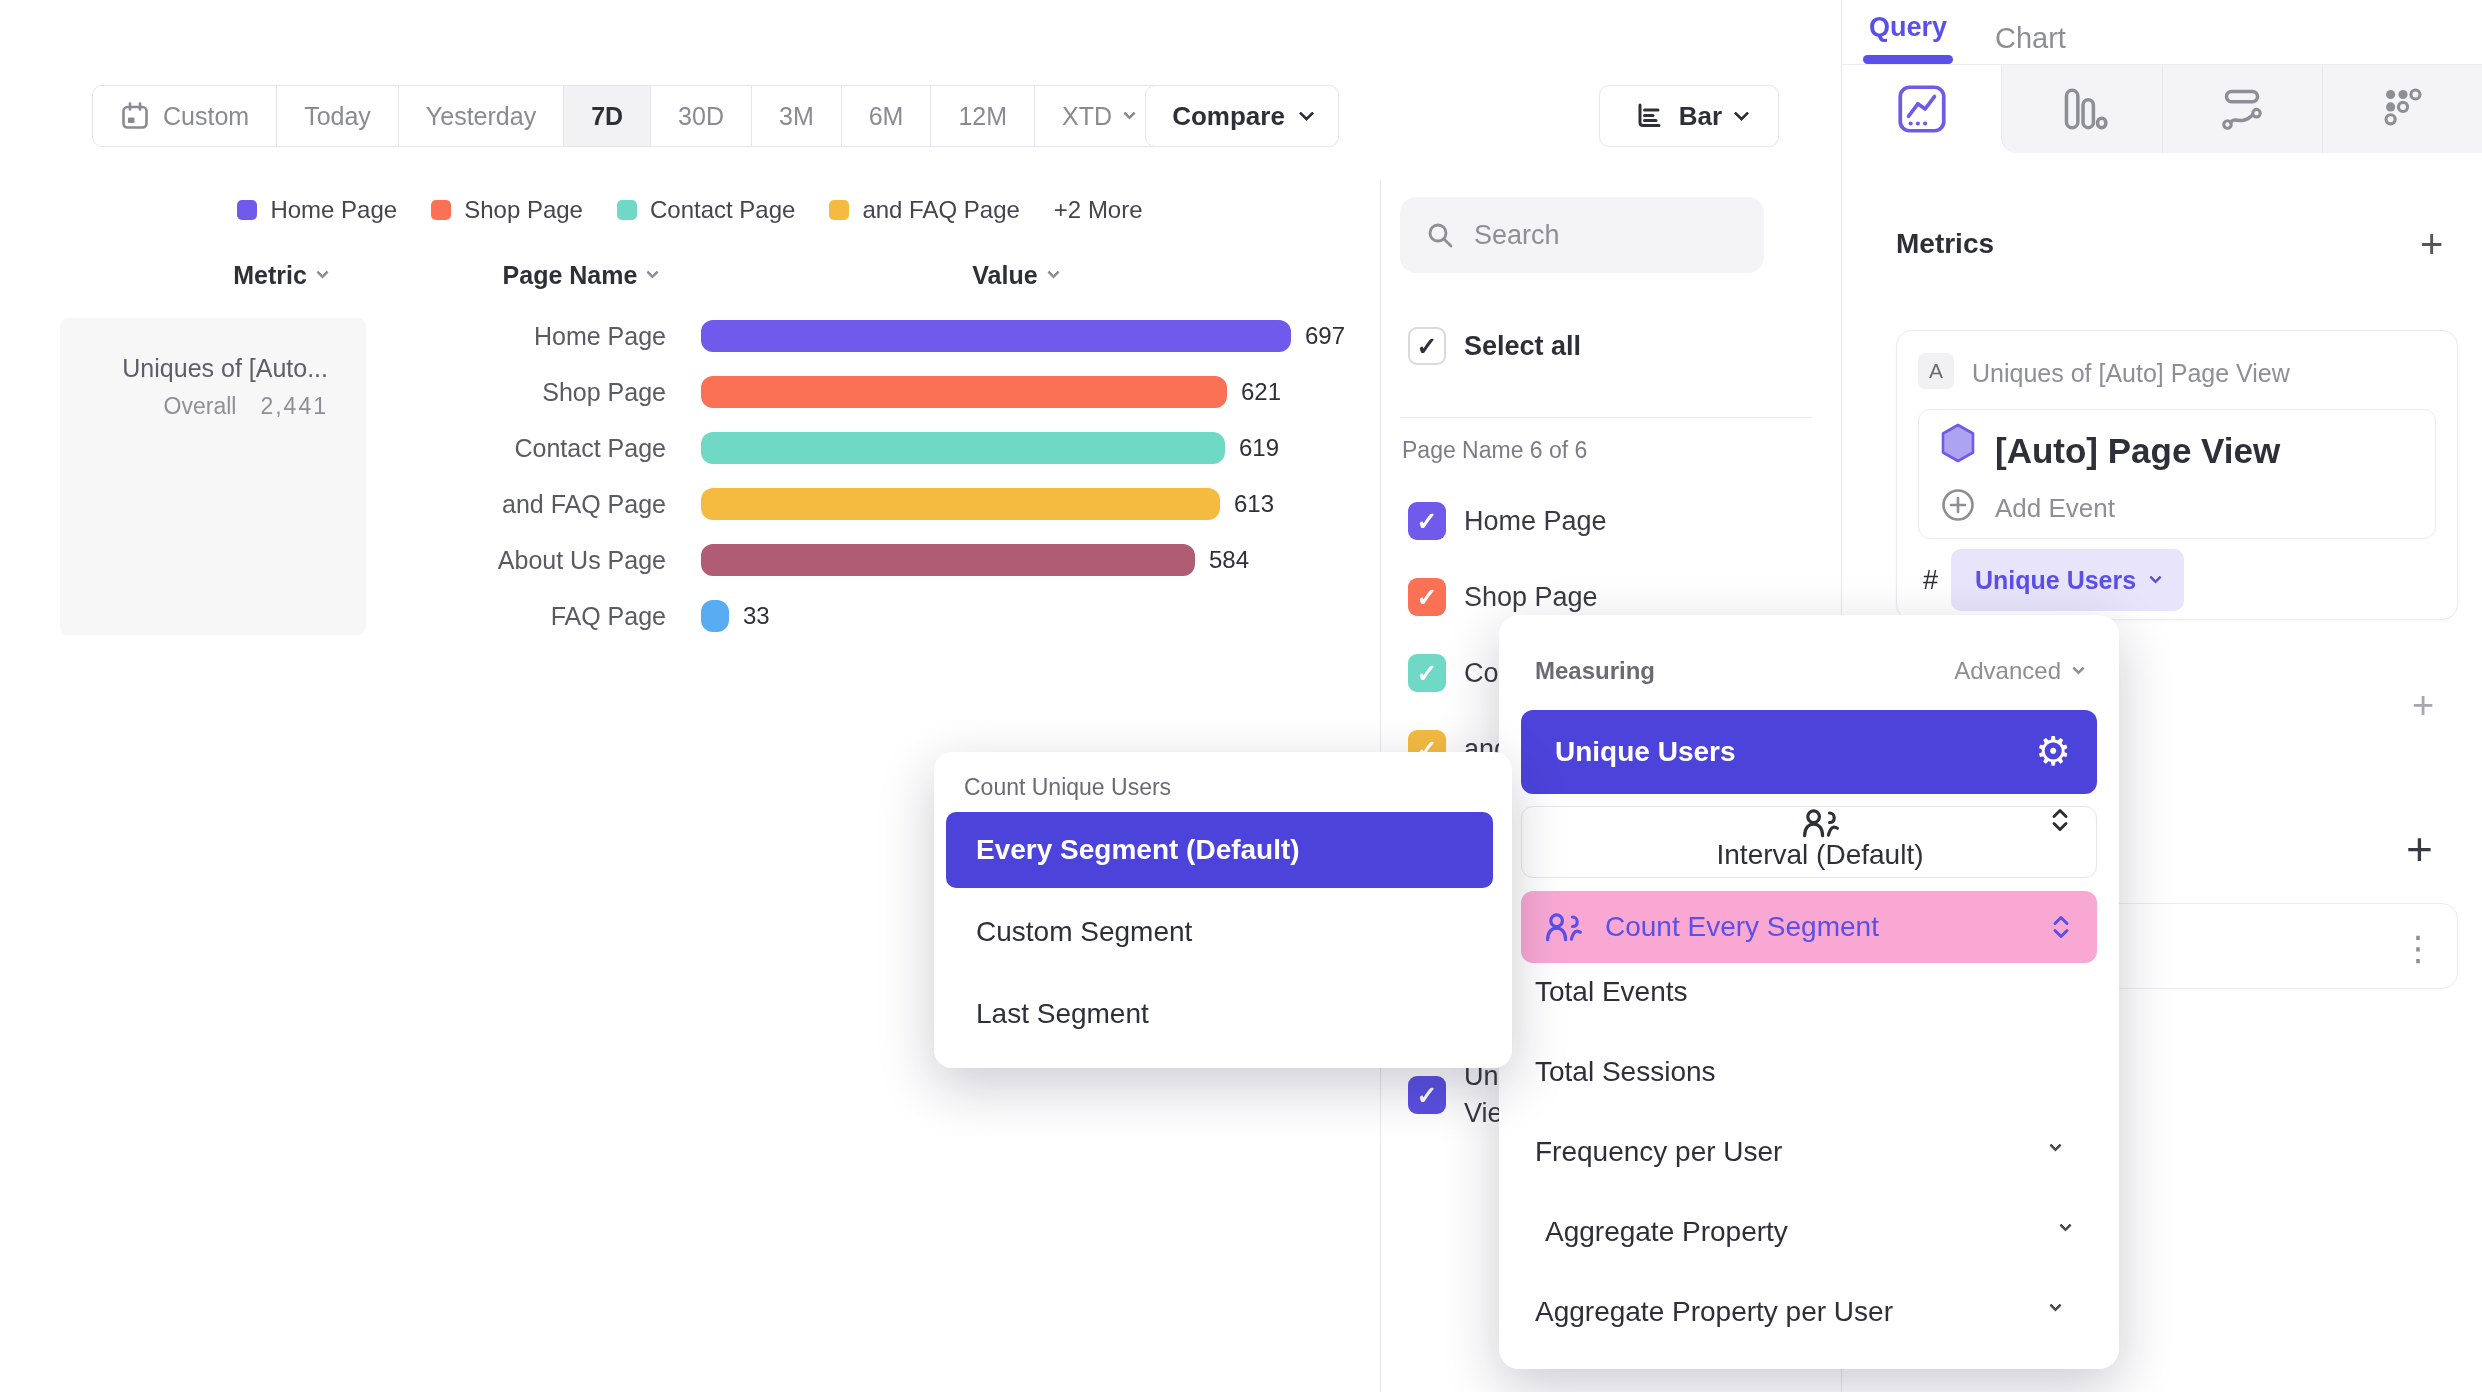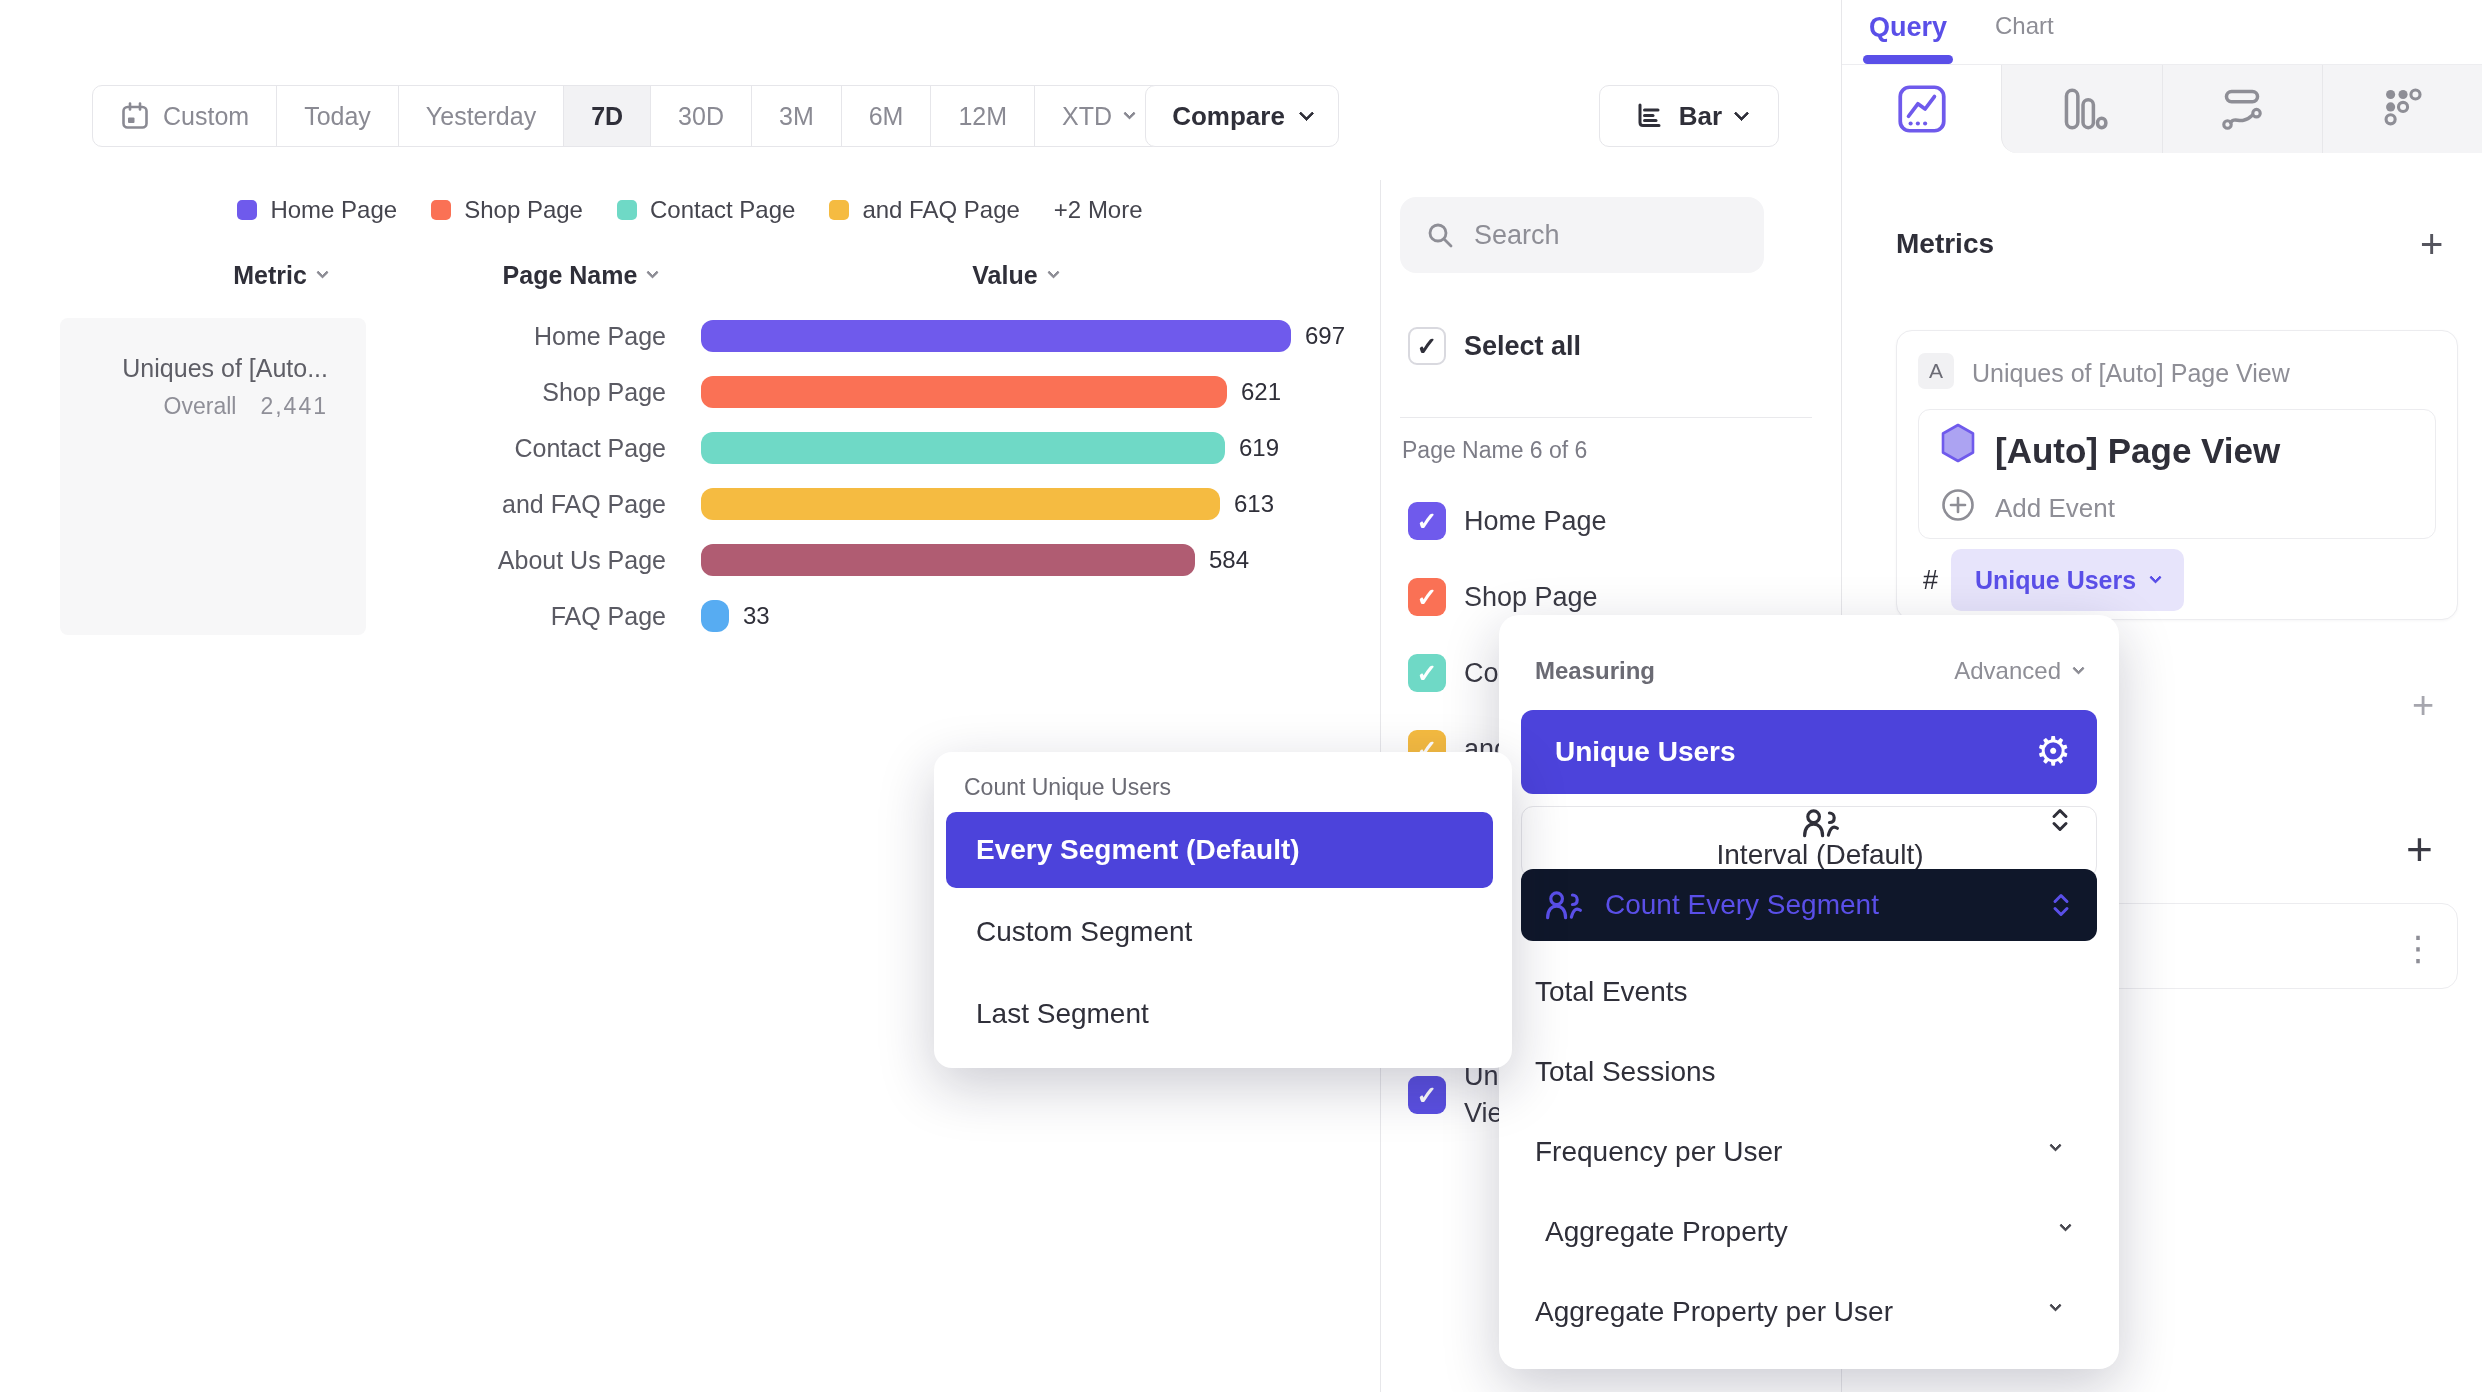--- a/index.html
+++ b/index.html
@@ -54,21 +54,21 @@
   .cb { position:absolute; left:1408px; width:38px; height:38px; border-radius:9px; display:flex; align-items:center; justify-content:center;
         font-size:25px; font-weight:700; color:#fff; }
   .cb.plain { background:#fff; border:2px solid #D9D9DF; color:#30303A; }
   .sb-label { position:absolute; left:1464px; font-size:27px; color:#3A3A44; line-height:38px; white-space:nowrap; }
   .sb-divider { position:absolute; left:1400px; top:417px; width:412px; height:1px; background:#E9E9EC; }
   .sb-group { position:absolute; left:1402px; top:437px; font-size:23px; color:#7C7C86; }
   .sb-metric-label { position:absolute; left:1464px; top:1058px; width:340px; font-size:27px; color:#3A3A44; line-height:37px; }
 
   
   .tab-query { position:absolute; left:1869px; top:12px; font-size:27px; font-weight:700; color:#5A4FE8; }
-  .tab-chart { position:absolute; left:1995px; top:12px; font-size:24px; color:#8E8E96; }
+  .tab-chart { position:absolute; left:1995px; top:22px; font-size:29px; color:#8E8E96; }
   .tab-underline { position:absolute; left:1863px; top:55px; width:90px; height:9px; border-radius:5px; background:#5A4FE8; }
   .panel-topline { position:absolute; left:1842px; top:64px; width:640px; height:1px; background:#EDEDF0; }
   .icon-tabs { position:absolute; left:1842px; top:65px; width:640px; height:88px; display:flex; }
   .itab { flex:1; display:flex; align-items:center; justify-content:center; background:#F4F4F6; border-left:1px solid #E7E7EA; }
   .itab.on { background:#fff; border-left:none; }
   .itab.rbl { border-bottom-left-radius:16px; }
 
   .metrics-head { position:absolute; left:1896px; top:228px; font-size:28px; font-weight:700; color:#2F2F39; }
   .plus { position:absolute; color:#55555E; font-weight:400; line-height:1; }
 
@@ -95,21 +95,21 @@
   .m-title { font-size:24px; color:#6B6B74; font-weight:700; }
   .m-adv { display:flex; align-items:center; gap:13px; font-size:24px; color:#8E8E96; }
   .m-selected { position:absolute; left:22px; top:95px; width:576px; height:84px; background:#4C43DB; border-radius:12px; }
   .m-selected .lbl { position:absolute; left:34px; top:26px; font-size:28px; font-weight:700; color:#fff; }
   .m-selected .gear { position:absolute; right:26px; top:18px; font-size:40px; color:#fff; }
   .m-row { position:absolute; left:22px; width:576px; height:72px; border-radius:12px; display:flex; align-items:center; }
   .m-row .picon { margin-left:24px; }
   .m-row .lbl { margin-left:22px; font-size:28px; }
   .m-row .stepper { position:absolute; right:26px; }
   .m-row1 { top:191px; background:#fff; border:1.5px solid #E5E5E9; color:#2F2F39;flex-direction:column; }
-  .m-row2 { top:254px; background:#0f172a; color:#5A4FE8; }
+  .m-row2 { top:276px; background:#f9a8d4; color:#5A4FE8; }
   .m-item { position:absolute; left:36px; height:40px; font-size:28px; color:#2F2F39; line-height:40px; }
   .m-item .cv9 { position:absolute; left:516px; top:14px; color:#4A4A52; }
 
   .segment-popup { left:934px; top:752px; width:578px; height:316px; z-index:60; border-radius:18px; }
   .s-title { position:absolute; left:30px; top:22px; font-size:23px; color:#6B6B74; }
   .s-selected { position:absolute; left:12px; top:60px; width:547px; height:76px; background:#4C43DB; border-radius:10px; }
   .s-selected .lbl { position:absolute; left:30px; top:22px; font-size:28px; font-weight:700; color:#fff; }
   .s-opt { position:absolute; left:42px; height:36px; font-size:28px; color:#2F2F39; line-height:36px; }
 </style>
 </head>

